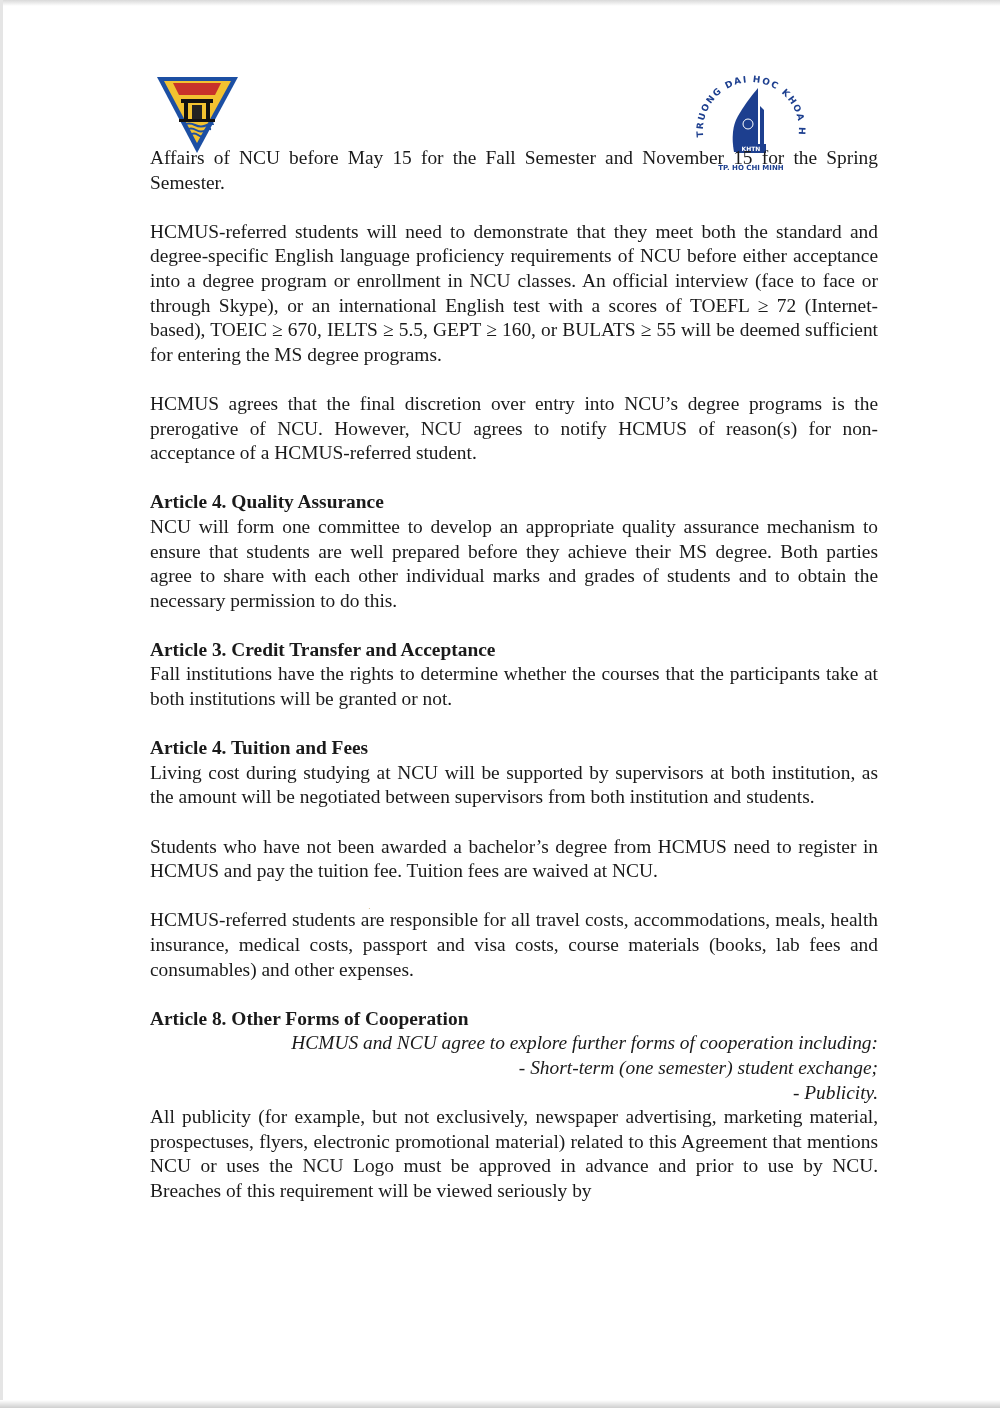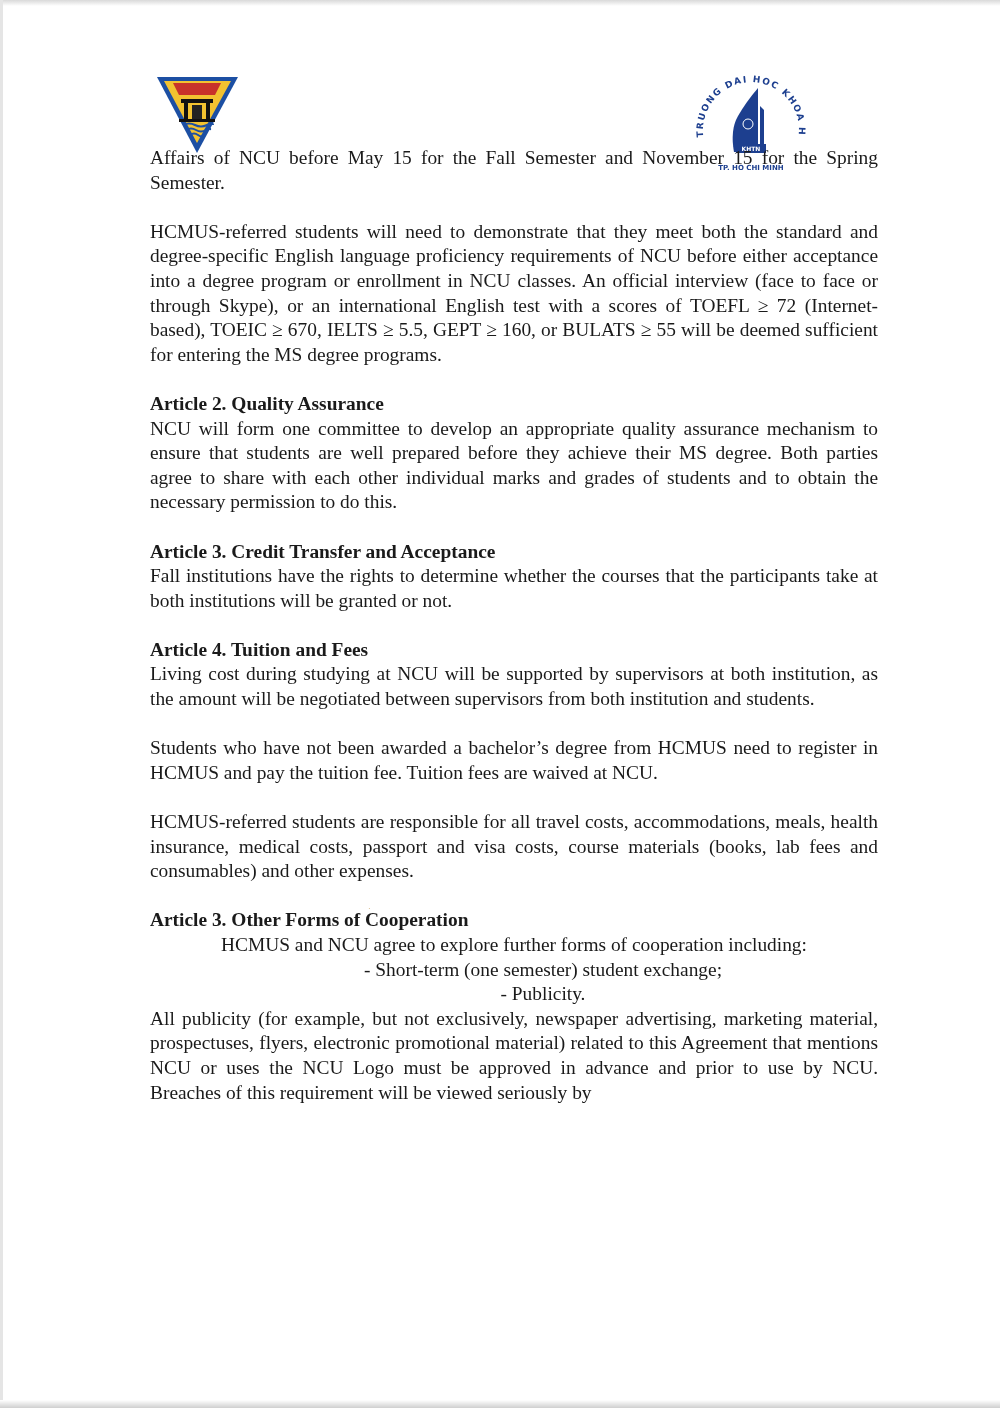--- a/index.html
+++ b/index.html
@@ -14,21 +14,21 @@
   .scan-left { position:absolute; left:0; top:0; width:3px; height:1408px; background:#e5e5e5; }
   .logo-ncu { position:absolute; left:155px; top:75px; width:85px; height:80px; }
   .logo-hcmus { position:absolute; left:690px; top:66px; width:122px; height:108px; }
   .page-text {
     position:absolute; left:150px; top:146px; width:728px;
     font-size:19.4px; line-height:24.6px; text-align:justify;
   }
   .page-text p { margin:0 0 24.6px 0; }
   .page-text h3 { margin:0; font-size:19.4px; font-weight:bold; line-height:24.6px; }
   .list-item { padding-left:58px; }
-  .nojust { text-align:center; }
+  .nojust { text-align:right;font-style:italic; }
   .spk { position:absolute; left:368px; top:904px; width:8px; height:6px; color:#c7a060; font-size:8px; }
 </style>
 </head>
 <body>
 
 <div class="scan-top"></div>
 <div class="scan-left"></div>
 
 <svg class="logo-ncu" viewBox="0 0 85 80">
   <polygon points="2,2 83,2 42,78" fill="#1c4fa3"></polygon>
@@ -55,40 +55,41 @@
   <path d="M74,44 L74,86 L70,86 L70,40 Z" fill="#1d3f8f"></path>
   <circle cx="58" cy="58" r="5" fill="none" stroke="#ffffff" stroke-width="1"></circle>
   <rect x="46" y="78" width="30" height="9" fill="#1d3f8f"></rect>
   <text x="61" y="85" text-anchor="middle" font-family="'DejaVu Sans', sans-serif" font-size="6" font-weight="bold" fill="#ffffff">KHTN</text>
   <text x="61" y="104" text-anchor="middle" font-family="'DejaVu Sans', sans-serif" font-size="7" font-weight="bold" fill="#1d3f8f">TP. HO CHI MINH</text>
 </svg>
 
 <div class="page-text">
   <p>Affairs of NCU before May 15 for the Fall Semester and November 15 for the Spring Semester.</p>
   <p>HCMUS-referred students will need to demonstrate that they meet both the standard and degree-specific English language proficiency requirements of NCU before either acceptance into a degree program or enrollment in NCU classes. An official interview (face to face or through Skype), or an international English test with a scores of TOEFL ≥ 72 (Internet-based), TOEIC ≥ 670, IELTS ≥ 5.5, GEPT ≥ 160, or BULATS ≥ 55 will be deemed sufficient for entering the MS degree programs.</p>
+  <p>HCMUS agrees that the final discretion over entry into NCU’s degree programs is the prerogative of NCU. However, NCU agrees to notify HCMUS of reason(s) for non-acceptance of a HCMUS-referred student.</p>
 
   <section>
-    <h3>Article 2. Quality Assurance</h3>
+    <h3>Article 4. Quality Assurance</h3>
     <p>NCU will form one committee to develop an appropriate quality assurance mechanism to ensure that students are well prepared before they achieve their MS degree. Both parties agree to share with each other individual marks and grades of students and to obtain the necessary permission to do this.</p>
   </section>
 
   <section>
     <h3>Article 3. Credit Transfer and Acceptance</h3>
     <p>Fall institutions have the rights to determine whether the courses that the participants take at both institutions will be granted or not.</p>
   </section>
 
   <section>
     <h3>Article 4. Tuition and Fees</h3>
     <p>Living cost during studying at NCU will be supported by supervisors at both institution, as the amount will be negotiated between supervisors from both institution and students.</p>
     <p>Students who have not been awarded a bachelor’s degree from HCMUS need to register in HCMUS and pay the tuition fee. Tuition fees are waived at NCU.</p>
     <p>HCMUS-referred students are responsible for all travel costs, accommodations, meals, health insurance, medical costs, passport and visa costs, course materials (books, lab fees and consumables) and other expenses.</p>
   </section>
 
   <section>
-    <h3>Article 3. Other Forms of Cooperation</h3>
+    <h3>Article 8. Other Forms of Cooperation</h3>
     <div class="nojust">HCMUS and NCU agree to explore further forms of cooperation including:</div>
     <div class="list-item nojust">- Short-term (one semester) student exchange;</div>
     <div class="list-item nojust">- Publicity.</div>
     <p>All publicity (for example, but not exclusively, newspaper advertising, marketing material, prospectuses, flyers, electronic promotional material) related to this Agreement that mentions NCU or uses the NCU Logo must be approved in advance and prior to use by NCU. Breaches of this requirement will be viewed seriously by</p>
   </section>
 </div>
 
 <div class="spk">·</div>
 <div class="scan-bottom"></div>
 

